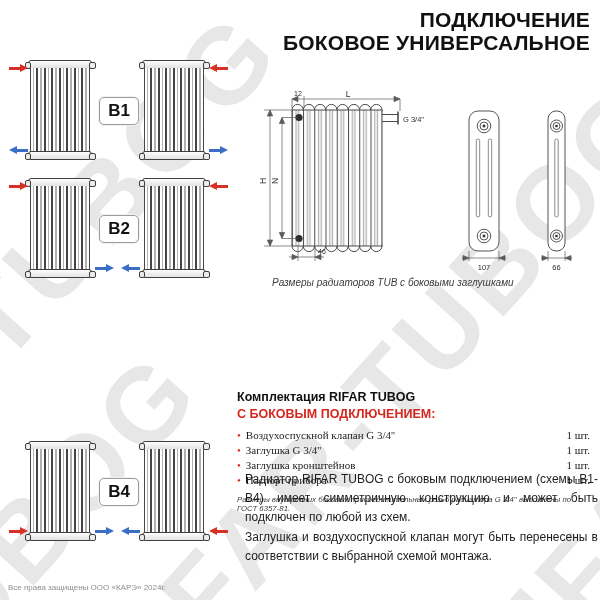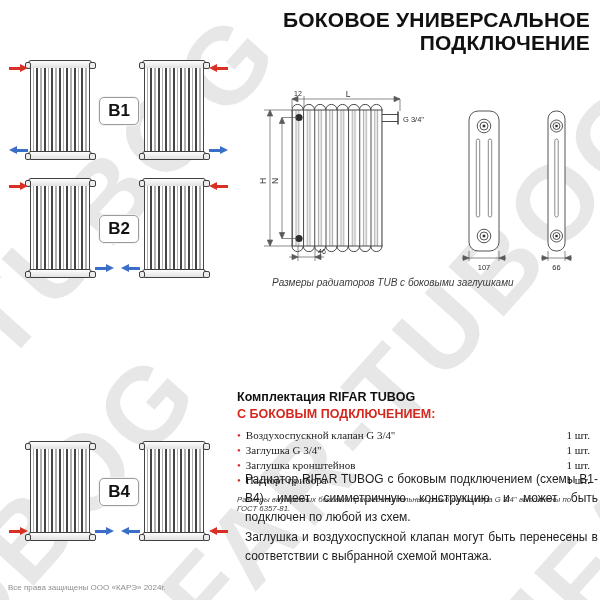--- a/index.html
+++ b/index.html
@@ -69,22 +69,22 @@
   <div class="wm-layer">
     <span class="wm wm1">TUBOG</span>
     <span class="wm wm2">RIFAR-TUBOG.su</span>
     <span class="wm wm3">TUBOG</span>
     <span class="wm wm4">RIFAR</span>
   </div>
 
   <div class="content">
 
     <div class="title">
+      <div>ПОДКЛЮЧЕНИЕ</div>
       <div>БОКОВОЕ УНИВЕРСАЛЬНОЕ</div>
-      <div>ПОДКЛЮЧЕНИЕ</div>
     </div>
 
     <div class="scheme-row" style="top:60px">
       <div class="radiator rad-left">
           <div class="collector top"></div>
           <div class="tubes"></div>
           <div class="collector bottom"></div>
         </div>
       <div class="radiator rad-right">
           <div class="collector top"></div>

